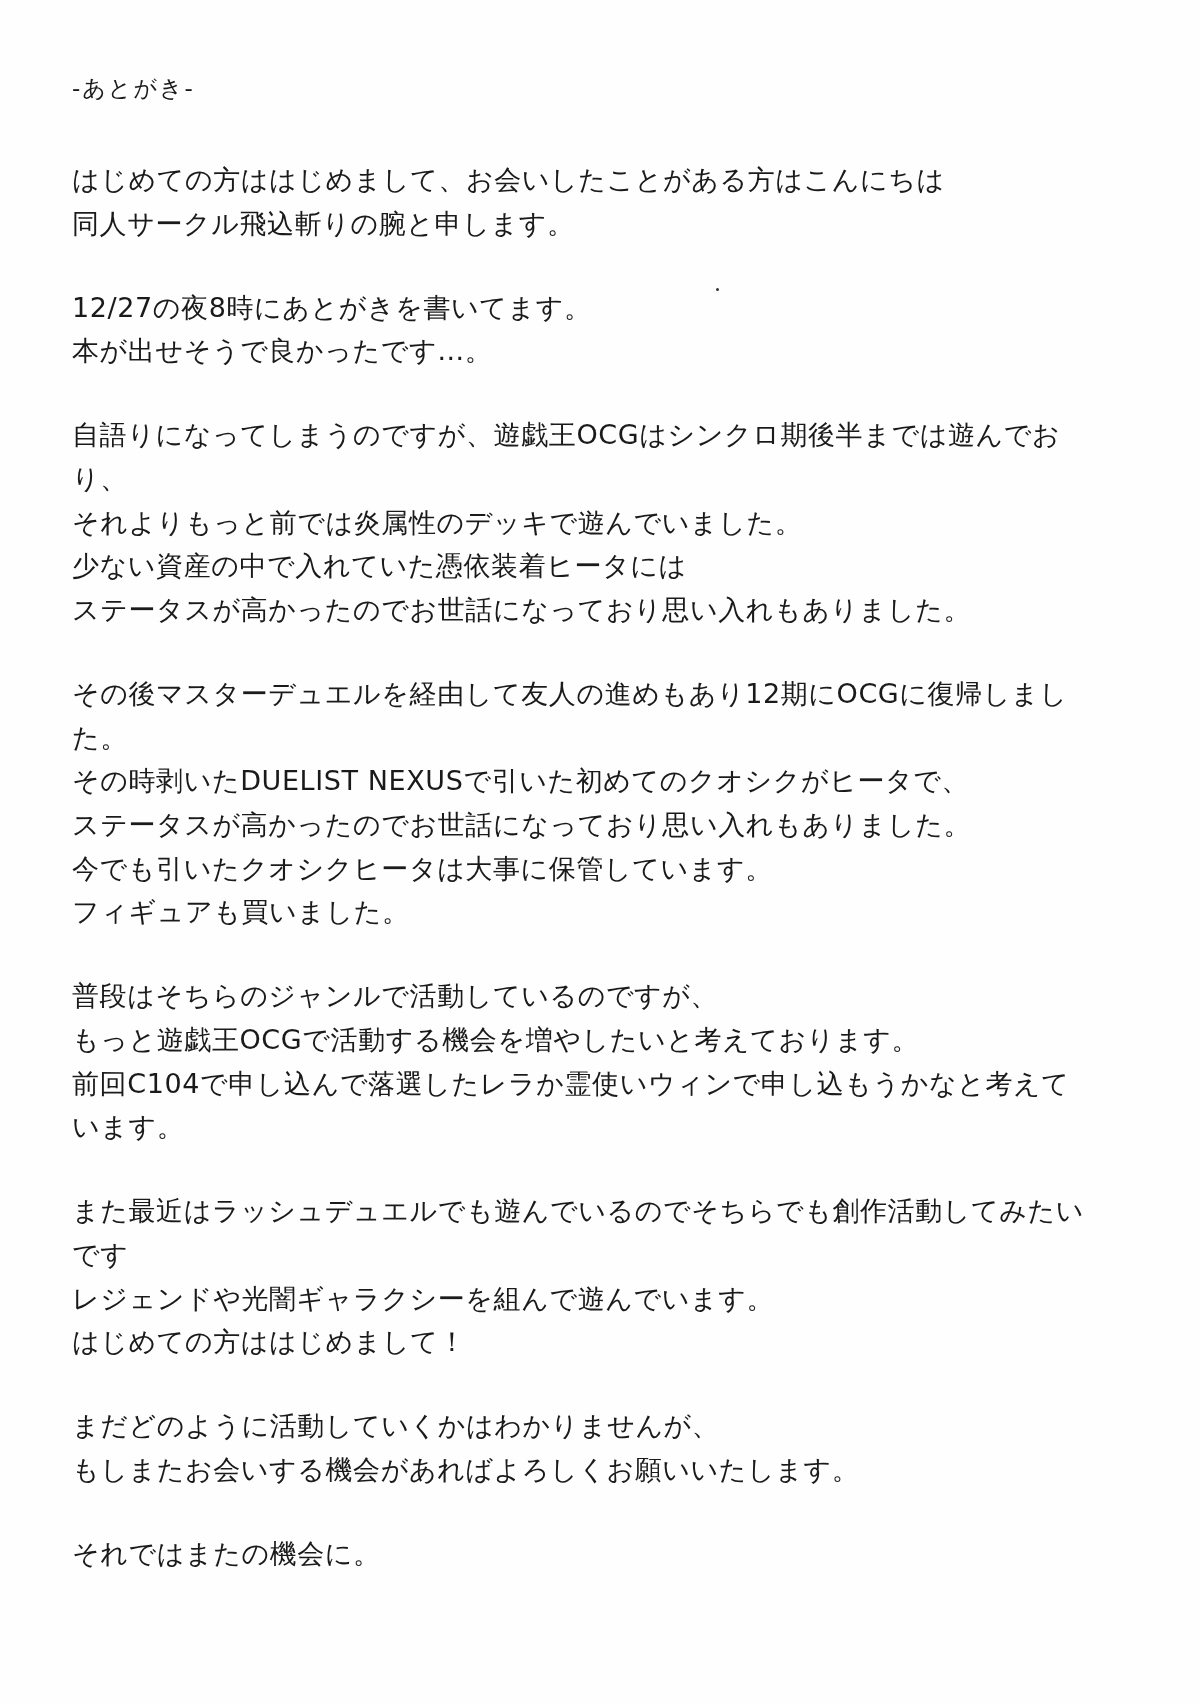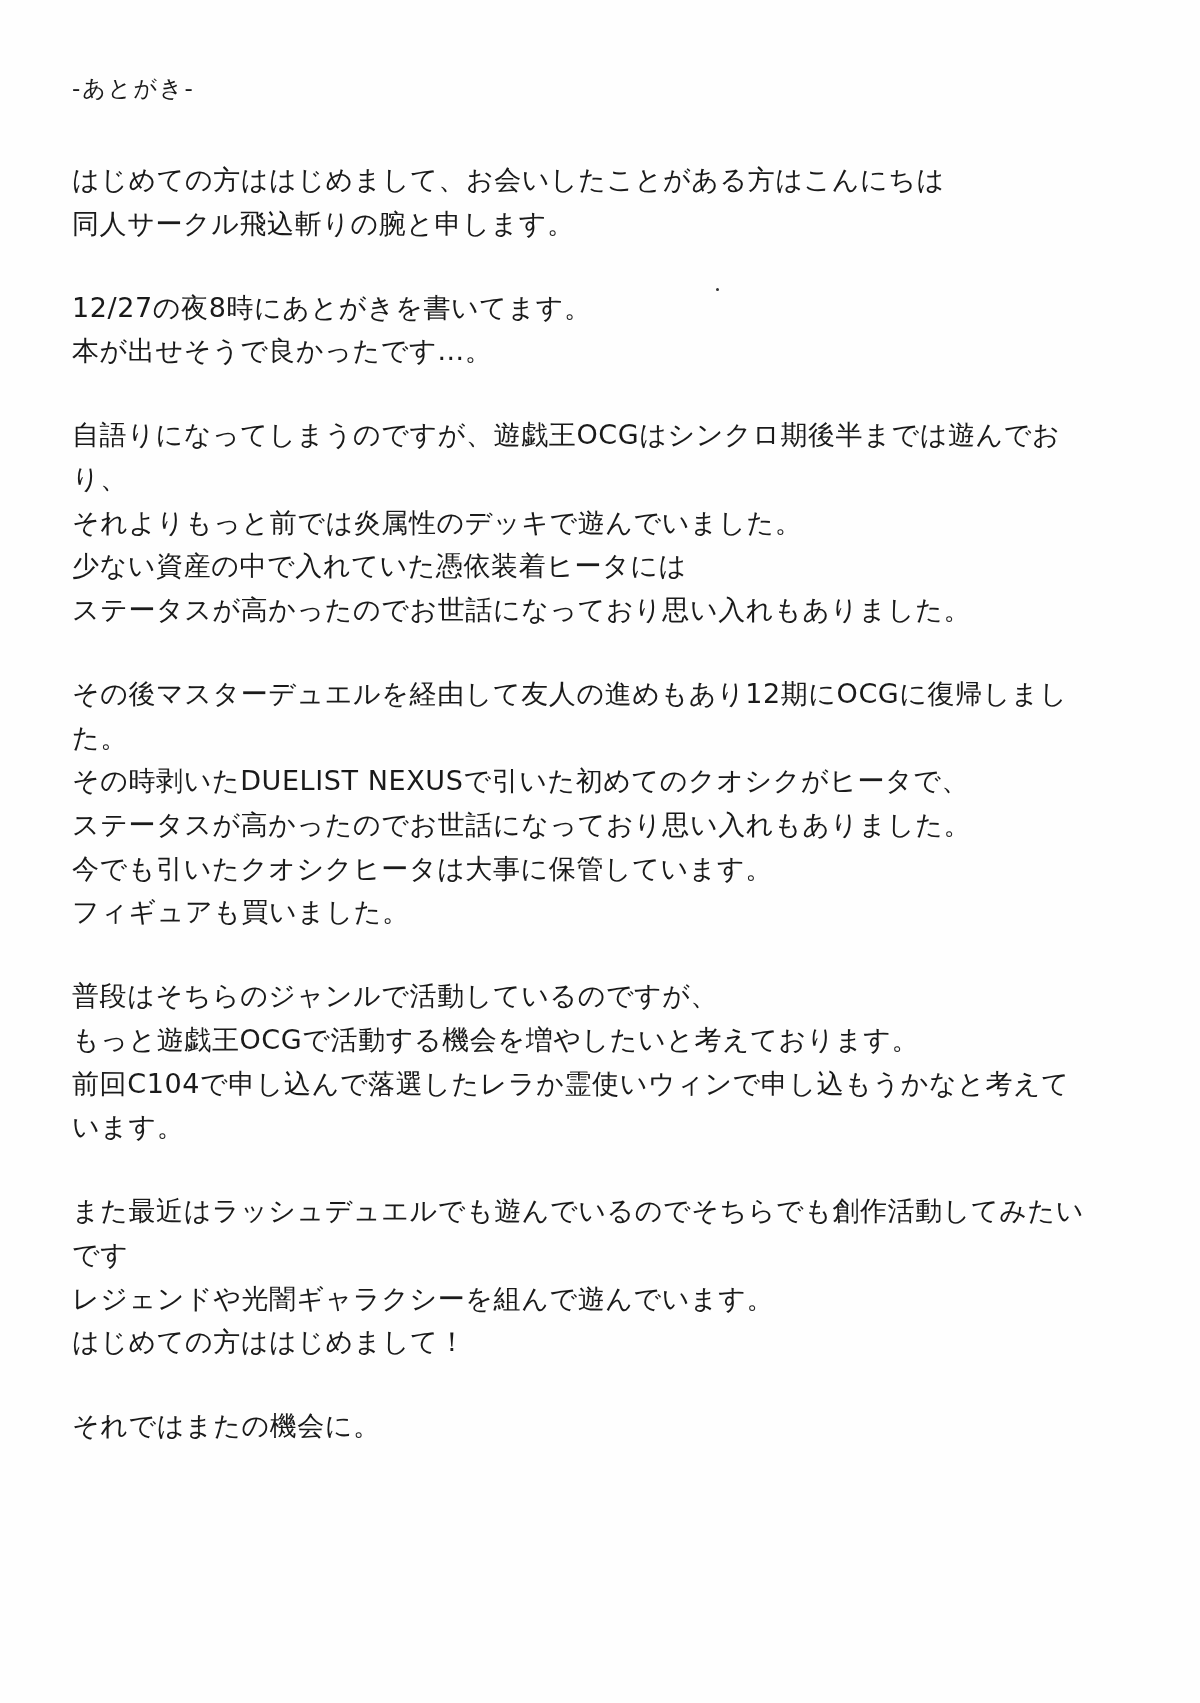--- a/index.html
+++ b/index.html
@@ -97,18 +97,22 @@
       <div class="line">もっと遊戯王OCGで活動する機会を増やしたいと考えております。</div>
       <div class="line">前回C104で申し込んで落選したレラか霊使いウィンで申し込もうかなと考えています。</div>
     </div>
 
     <div class="para">
       <div class="line">また最近はラッシュデュエルでも遊んでいるのでそちらでも創作活動してみたいです</div>
       <div class="line">レジェンドや光闇ギャラクシーを組んで遊んでいます。</div>
       <div class="line">はじめての方ははじめまして！</div>
     </div>
 
+    <div class="para">
+      <div class="line">まだどのように活動していくかはわかりませんが、</div>
+      <div class="line">もしまたお会いする機会があればよろしくお願いいたします。</div>
+    </div>
 
     <div class="para">
       <div class="line">それではまたの機会に。</div>
     </div>
   </div>
 </div>
 
 </body></html>

